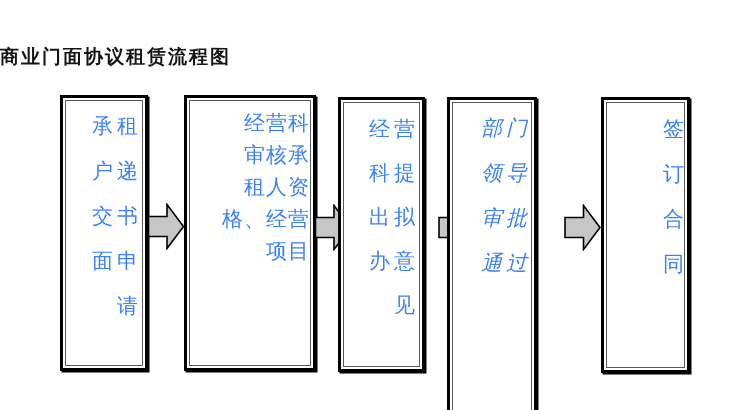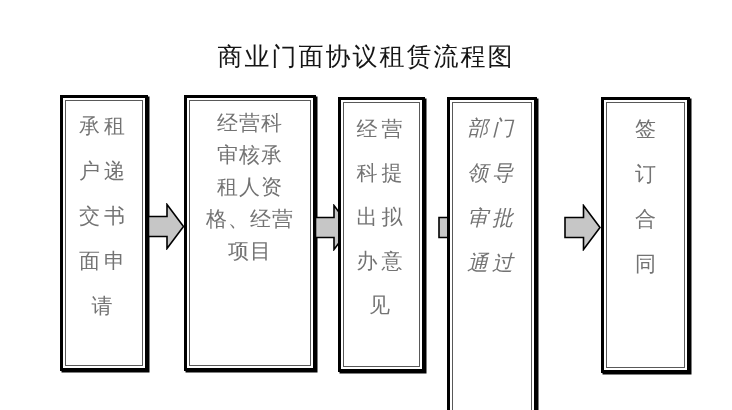--- a/index.html
+++ b/index.html
@@ -14,46 +14,45 @@
     height: 410px;
     background: #ffffff;
     overflow: hidden;
     color: #111111;
   }
   .title {
     position: absolute;
     left: 0;
     top: 40px;
     width: 100%;
-    text-align: center;
-    font-size: 25px;
-    font-weight: normal;
+    font-size: 19px;
+    font-weight: bold;
     letter-spacing: 2px;
     line-height: 34px;
     color: #151515;
   }
   .box {
     position: absolute;
     box-sizing: border-box;
     border: 3px solid #000000;
     box-shadow: 1.5px 1.5px 0 #000000;
     background: #ffffff;
     padding: 2px;
   }
   .box-inner {
     box-sizing: border-box;
     width: 100%;
     height: 100%;
     border: 1px solid #595959;
   }
   .box-text {
     white-space: pre-line;
-    text-align: center;
+    text-align: right;
     font-size: 21px;
-    color: #737373;
+    color: #3b82f6;
   }
   .box1 { left: 60px;  top: 95px; width: 88px;  height: 276px; }
   .box2 { left: 184px; top: 95px; width: 132px; height: 276px; }
   .box3 { left: 338px; top: 97px; width: 87px;  height: 275px; }
   .box4 { left: 447px; top: 97px; width: 90px;  height: 328px; font-style: italic; }
   .box5 { left: 601px; top: 97px; width: 89px;  height: 276px; }
 
   .box1 .box-text { line-height: 45px; letter-spacing: 4px; padding-top: 3px; }
   .box2 .box-text { line-height: 32px; letter-spacing: 1px; padding-top: 6px; }
   .box3 .box-text { line-height: 44px; letter-spacing: 4px; padding-top: 4px; }

